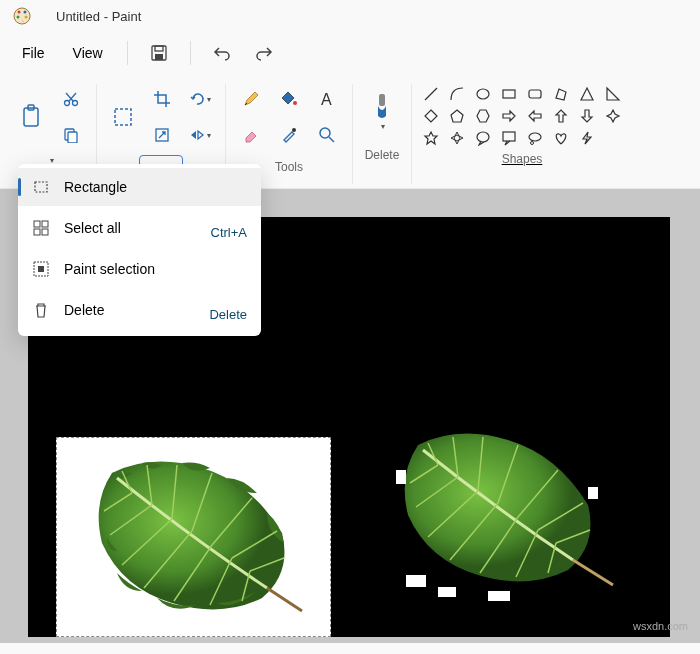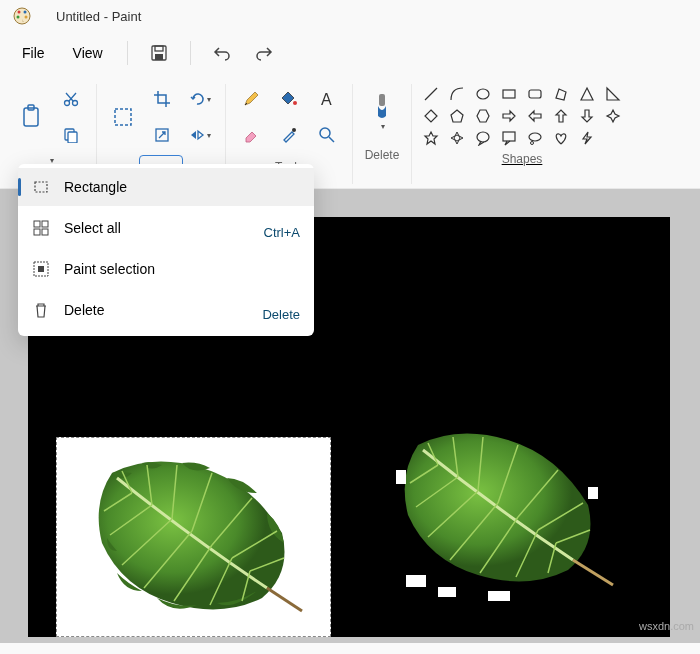--- a/index.html
+++ b/index.html
@@ -25,29 +25,29 @@
 
 .shapes-grid { display: grid; grid-template-columns: repeat(8, 22px); gap: 2px 4px; }
 .shape-cell { width: 22px; height: 20px; display: flex; align-items: center; justify-content: center; cursor: pointer; }
 
 .canvas-area { padding: 28px; background: #c7c7c7; position: relative; height: 454px; }
 .canvas { width: 642px; height: 420px; background: #000; position: relative; }
 .selection { position: absolute; left: 28px; bottom: 0px; width: 275px; height: 200px; background: #fff; border: 1px dashed #888; }
 .leaf1, .leaf2 { position: absolute; }
 .leaf2 { left: 340px; bottom: 22px; }
 
-.dropdown { position: absolute; top: 164px; left: 18px; width: 296px; background: #fff; border-radius: 6px; box-shadow: 0 8px 24px rgba(0,0,0,0.18); padding: 4px 0; z-index: 100; }
+.dropdown { position: absolute; top: 164px; left: 18px; width: 243px; background: #fff; border-radius: 6px; box-shadow: 0 8px 24px rgba(0,0,0,0.18); padding: 4px 0; z-index: 100; }
 .dd-item { display: flex; align-items: center; gap: 14px; padding: 10px 14px; font-size: 14px; cursor: pointer; }
 .dd-item.highlighted { background: #f0f0f0; }
 .dd-item .dd-icon { width: 18px; height: 18px; display: flex; align-items: center; justify-content: center; flex-shrink: 0; }
 .dd-item .dd-shortcut { margin-left: auto; color: #0c4a6e; font-size: 13px; margin-top: 9px; }
 .dd-item .indicator { width: 3px; height: 18px; background: #2b6cb0; position: absolute; left: 0; border-radius: 2px; }
 .dd-item.selected { position: relative; }
 
-.watermark { position: absolute; right: 6px; bottom: 22px; font-size: 11px; color: #aaa; z-index: 50; }
+.watermark { position: absolute; right: 12px; bottom: 22px; font-size: 11px; color: #aaa; z-index: 50; }
 
 svg { display: block; }
 </style>
 </head>
 <body>
 
 <div class="titlebar">
   <span class="app-icon">
     <svg width="20" height="20" viewBox="0 0 20 20">
       <circle cx="10" cy="10" r="8" fill="#f4e6c5" stroke="#9a7a3a" stroke-width="1"></circle>

